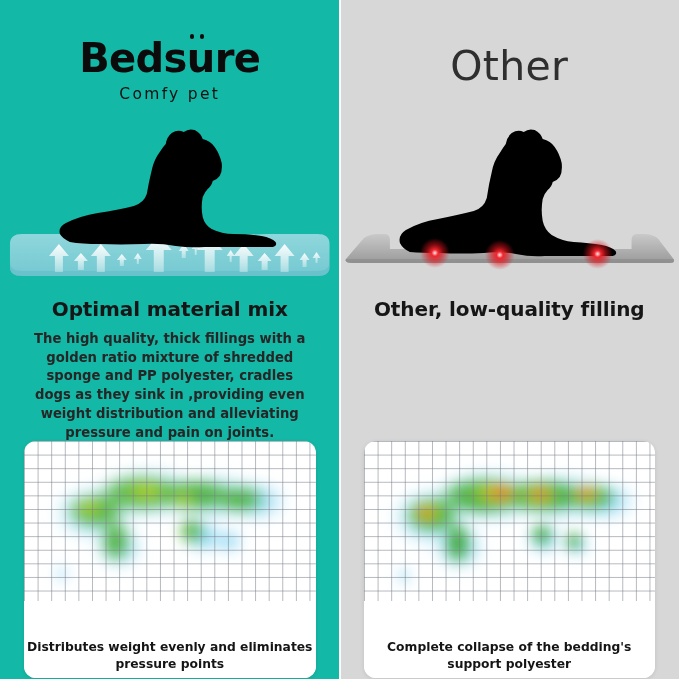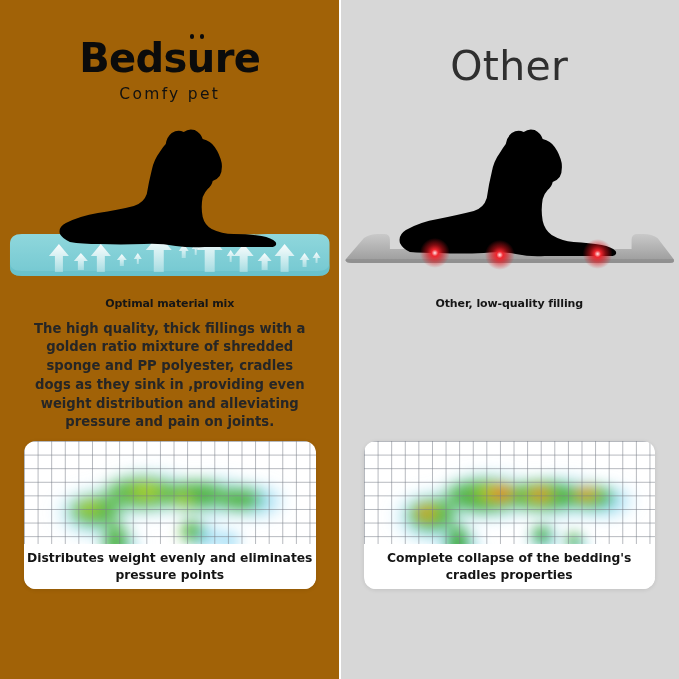--- a/index.html
+++ b/index.html
@@ -5,21 +5,21 @@
 <style>
   html,body{margin:0;padding:0;}
   body{
     width:679px;height:679px;
     font-family:"Liberation Sans","DejaVu Sans",sans-serif;
     overflow:hidden;background:#ffffff;
   }
   .board{position:relative;width:679px;height:679px;display:flex;}
 
   .col{position:relative;width:339.5px;height:679px;box-sizing:border-box;}
-  .col-left{background:#a16207;}
+  .col-left{background:#14b8a6;}
   .col-right{background:#d7d7d7;padding-left:26px;}
   .divider{position:absolute;left:339px;top:0;width:2px;height:679px;background:#ffffff;z-index:7;}
 
   
   .header{position:absolute;left:0;right:0;top:0;height:122px;}
   .brand{position:absolute;left:0;right:0;top:38px;text-align:center;}
   .brand-name{
     font-family:"DejaVu Sans","Liberation Sans",sans-serif;
     font-size:40px;font-weight:700;color:#0b0b0b;letter-spacing:-0.6px;
     line-height:1;display:inline-block;position:relative;
@@ -41,34 +41,34 @@
     font-size:41px;font-weight:400;color:#2f2f2f;letter-spacing:0.3px;
   }
 
   
   .illus{position:absolute;left:0;right:0;top:122px;height:165px;}
   .illus svg{display:block;width:100%;height:100%;}
 
   
   .copy{position:absolute;left:12px;right:12px;top:298px;text-align:center;}
   .copy h2{
-    margin:0 0 9px 0;font-size:11px;font-weight:700;color:#161616;
+    margin:0 0 9px 0;font-size:20px;font-weight:700;color:#161616;
     letter-spacing:-0.1px;line-height:1.15;
     font-family:"DejaVu Sans","Liberation Sans",sans-serif;
   }
   .copy p{
     margin:0;font-size:13.2px;line-height:1.42;color:#262626;
     font-family:"DejaVu Sans","Liberation Sans",sans-serif;
     padding:0 16px;
     font-weight:bold;
   }
 
   
   .heatcard{
-    position:absolute;left:24px;right:24px;top:441px;height:148px;
+    position:absolute;left:24px;right:24px;top:441px;height:237px;
     background:#ffffff;border-radius:12px;overflow:hidden;
     box-shadow:0 1px 4px rgba(0,0,0,.10);
   }
   .heatgrid{position:absolute;left:0;right:0;top:0;height:160px;overflow:hidden;}
   .heatgrid .lines{
     position:absolute;inset:0;
     background-image:
       linear-gradient(to right, rgba(120,125,135,.55) 1px, transparent 1px),
       linear-gradient(to bottom, rgba(120,125,135,.55) 1px, transparent 1px);
     background-size:13.6px 13.6px;
@@ -386,19 +386,19 @@
 
             <ellipse cx="62" cy="72" rx="9" ry="7" fill="url(#red2)"></ellipse>
             <ellipse cx="137" cy="52" rx="17" ry="9" fill="url(#red2)"></ellipse>
             <ellipse cx="176" cy="53" rx="13" ry="7" fill="url(#red2)"></ellipse>
             <ellipse cx="222" cy="52" rx="13" ry="6" fill="url(#red2)"></ellipse>
           </g>
         </svg>
         <div class="lines"></div>
       </div>
       <div class="caption">
-        <span>Complete collapse of the bedding's cradles properties</span>
+        <span>Complete collapse of the bedding's support polyester</span>
       </div>
     </div>
   </div>
 
   <div class="divider"></div>
 </div>
 
 </body></html>

